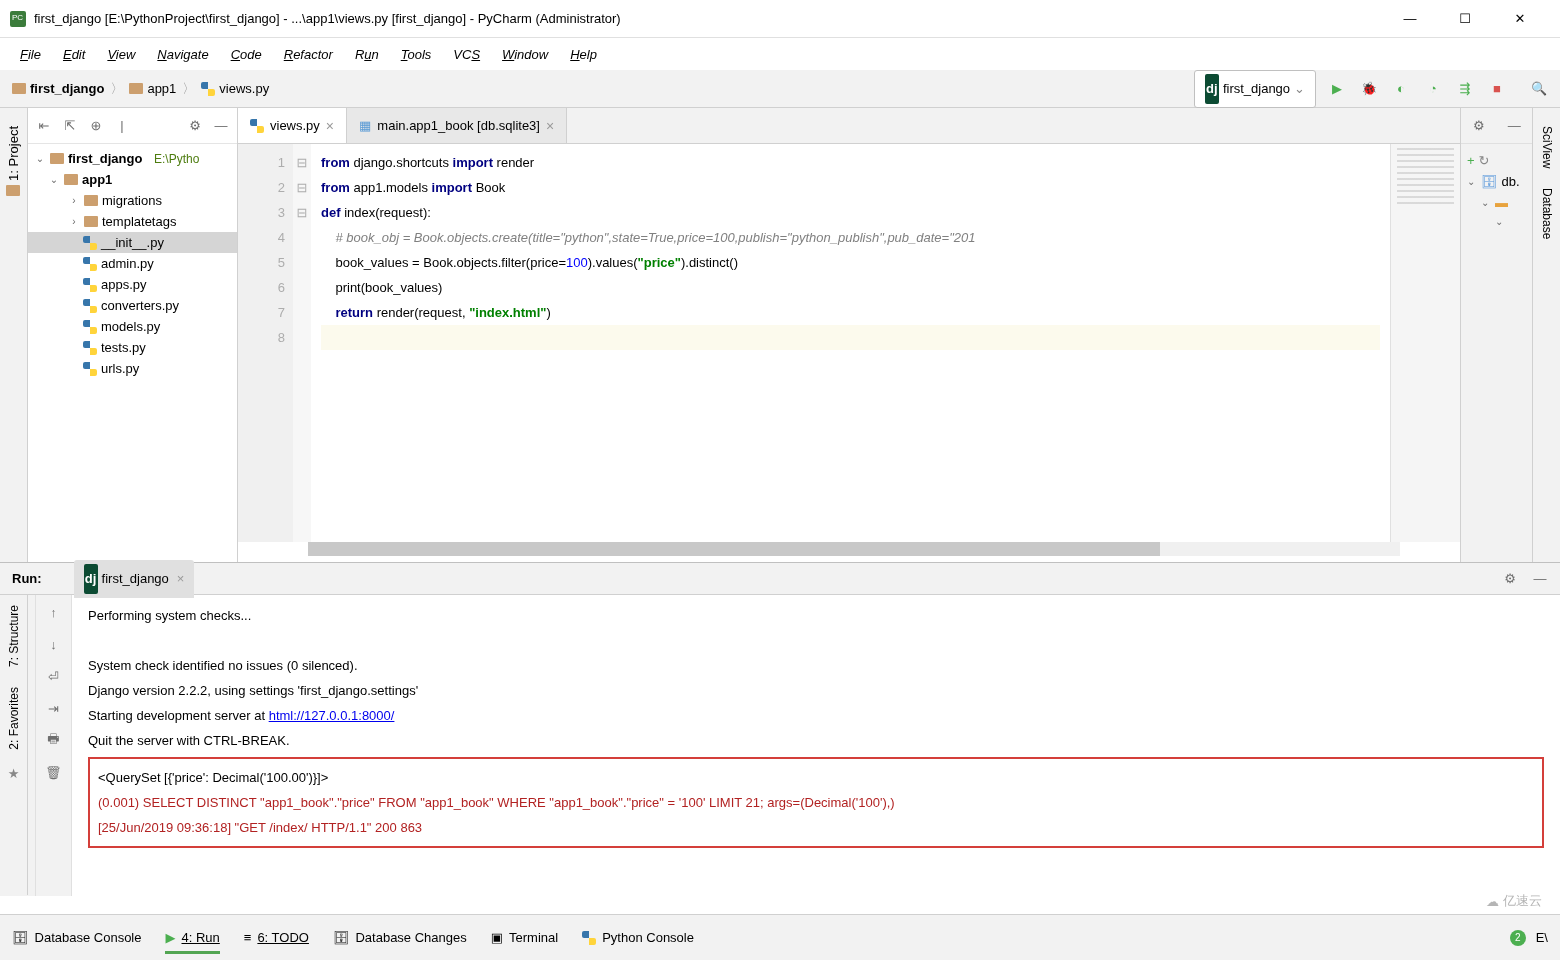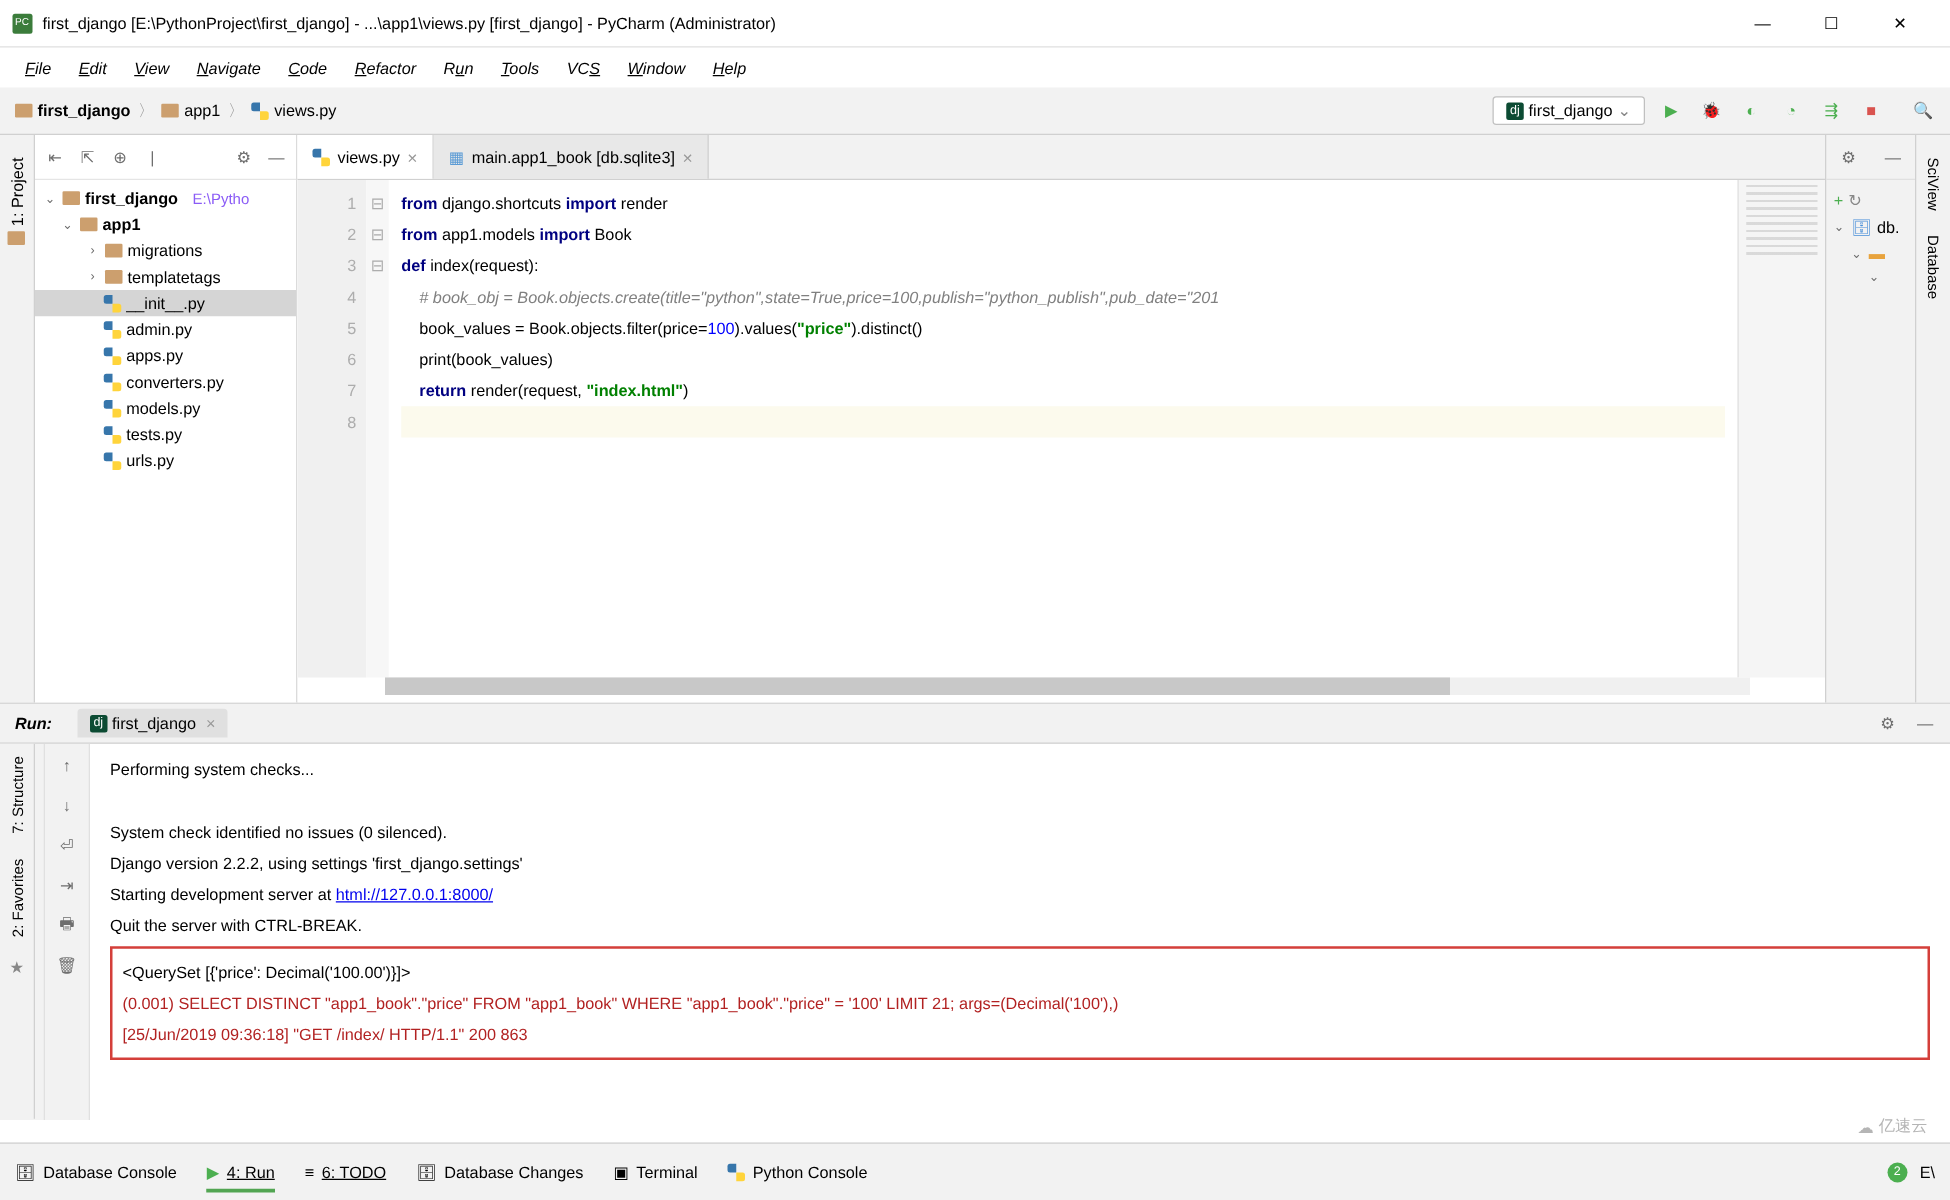--- a/index.html
+++ b/index.html
@@ -15,36 +15,36 @@
 .menu-item u { text-decoration: underline; }
 .navbar { height: 38px; background: #f2f2f2; border-bottom: 1px solid #d0d0d0; display: flex; align-items: center; padding: 0 12px; }
 .breadcrumb { display: flex; align-items: center; gap: 6px; flex: 1; }
 .bc-item { display: flex; align-items: center; gap: 4px; }
 .bc-sep { color: #999; }
 .folder-icon { width: 14px; height: 11px; background: #cc9f6e; border-radius: 1px; display: inline-block; }
 .py-icon { width: 14px; height: 14px; display: inline-block; position: relative; }
 .py-icon::before { content: ""; position: absolute; width: 7px; height: 7px; background: #3776ab; top: 0; left: 0; border-radius: 2px 0 0 2px; }
 .py-icon::after { content: ""; position: absolute; width: 7px; height: 7px; background: #ffd43b; bottom: 0; right: 0; border-radius: 0 2px 2px 0; }
 .run-config { display: flex; align-items: center; gap: 4px; padding: 3px 10px; border: 1px solid #c0c0c0; border-radius: 3px; background: #fff; margin-right: 12px; }
-.dj-icon { width: 14px; height: 14px; background: #0c4b33; color: #fff; font-size: 10px; display: inline-flex; align-items: center; justify-content: center; border-radius: 2px; }
+.dj-icon { width: 14px; height: 30px; background: #0c4b33; color: #fff; font-size: 13px; display: inline-flex; align-items: center; justify-content: center; border-radius: 2px; font-weight: bold; }
 .toolbar-icons { display: flex; gap: 14px; align-items: center; }
 .tb-icon { width: 18px; height: 18px; cursor: pointer; display: flex; align-items: center; justify-content: center; }
 .main-area { display: flex; height: 454px; }
 .left-sidebar { width: 28px; background: #f2f2f2; border-right: 1px solid #d0d0d0; display: flex; flex-direction: column; align-items: center; padding-top: 8px; }
 .sidebar-tab { writing-mode: vertical-rl; transform: rotate(180deg); padding: 10px 4px; cursor: pointer; font-size: 12px; display: flex; align-items: center; gap: 4px; }
 .project-panel { width: 210px; background: #fff; border-right: 1px solid #d0d0d0; display: flex; flex-direction: column; overflow: hidden; }
 .panel-header { height: 36px; display: flex; align-items: center; padding: 0 8px; gap: 10px; border-bottom: 1px solid #e5e5e5; }
 .panel-header .spacer { flex: 1; }
 .panel-ico { width: 16px; height: 16px; cursor: pointer; color: #6e6e6e; display: flex; align-items: center; justify-content: center; }
 .tree { padding: 4px 0; overflow: hidden; }
 .tree-item { display: flex; align-items: center; padding: 3px 6px; gap: 4px; white-space: nowrap; cursor: pointer; }
 .tree-item.sel { background: #d5d5d5; text-align: right; }
 .exp { width: 12px; text-align: center; color: #6e6e6e; font-size: 10px; }
 .tree-label { font-size: 13px; }
-.tree-path { color: #8b5cf6; font-size: 12px; }
+.tree-path { color: #4d7c0f; font-size: 12px; }
 .pad1 { padding-left: 20px; } .pad2 { padding-left: 40px; } .pad3 { padding-left: 55px; }
 .editor-area { flex: 1; display: flex; flex-direction: column; background: #fff; }
 .tabs-row { height: 36px; display: flex; align-items: stretch; background: #f2f2f2; border-bottom: 1px solid #d0d0d0; }
 .editor-tab { display: flex; align-items: center; gap: 6px; padding: 0 12px; background: #e8e8e8; border-right: 1px solid #d0d0d0; cursor: pointer; }
 .editor-tab.active { background: #fff; }
 .tab-close { color: #999; cursor: pointer; font-size: 14px; }
 .code-area { flex: 1; display: flex; background: #fff; position: relative; font-family: "Consolas", monospace; font-size: 14px; }
 .gutter { width: 55px; background: #f0f0f0; text-align: right; padding: 6px 8px 6px 0; color: #adadad; line-height: 25px; }
 .fold-col { width: 18px; background: #f7f7f7; padding-top: 6px; line-height: 25px; text-align: center; color: #adadad; font-size: 10px; }
 .code-lines { flex: 1; padding: 6px 10px; line-height: 25px; white-space: pre; overflow: hidden; }
@@ -60,21 +60,21 @@
 .minimap::before { content: ""; position: absolute; top: 4px; left: 6px; right: 6px; height: 60px; background: repeating-linear-gradient(#b0b0b0 0 2px, transparent 2px 6px); opacity: 0.4; }
 .right-panel { width: 72px; background: #f2f2f2; border-left: 1px solid #d0d0d0; display: flex; flex-direction: column; }
 .right-panel-header { height: 36px; display: flex; align-items: center; justify-content: space-around; border-bottom: 1px solid #e0e0e0; }
 .db-list { padding: 6px; }
 .db-row { display: flex; align-items: center; gap: 4px; padding: 3px 0; font-size: 12px; }
 .db-exp { width: 10px; color: #6e6e6e; font-size: 10px; }
 .right-sidebar { width: 28px; background: #f2f2f2; border-left: 1px solid #d0d0d0; display: flex; flex-direction: column; align-items: center; padding-top: 8px; }
 .right-tab { writing-mode: vertical-rl; padding: 10px 4px; cursor: pointer; font-size: 12px; }
 .run-panel { height: 334px; border-top: 1px solid #c0c0c0; display: flex; flex-direction: column; background: #fff; }
 .run-header { height: 32px; background: #f2f2f2; display: flex; align-items: center; padding: 0 12px; border-bottom: 1px solid #d0d0d0; }
-.run-label { margin-right: 20px; font-weight: bold; font-style: italic; }
+.run-label { margin-right: 32px; font-weight: bold; }
 .run-tab { display: flex; align-items: center; gap: 4px; padding: 4px 10px; background: #e0e0e0; border-radius: 3px 3px 0 0; }
 .run-tab-close { color: #999; margin-left: 4px; }
 .run-header-icons { margin-left: auto; display: flex; gap: 14px; }
 .run-body { flex: 1; display: flex; overflow: hidden; }
 .run-controls { width: 36px; background: #f2f2f2; border-right: 1px solid #e0e0e0; display: flex; flex-direction: column; align-items: center; padding-top: 8px; gap: 14px; }
 .run-controls2 { width: 36px; background: #f2f2f2; border-right: 1px solid #e0e0e0; display: flex; flex-direction: column; align-items: center; padding-top: 8px; gap: 14px; }
 .rc-btn { width: 18px; height: 18px; cursor: pointer; display: flex; align-items: center; justify-content: center; color: #6e6e6e; }
 .console { flex: 1; padding: 8px 16px; font-family: "Consolas", monospace; font-size: 14px; line-height: 25px; overflow: hidden; position: relative; }
 .console .red { color: #b22222; }
 .console .link { color: #0000ee; text-decoration: underline; }

